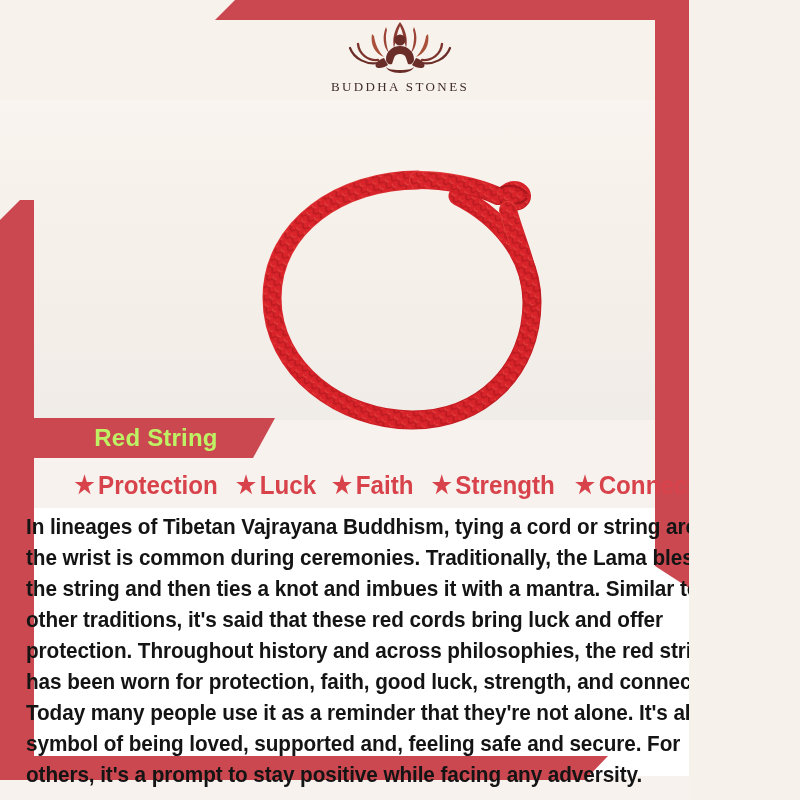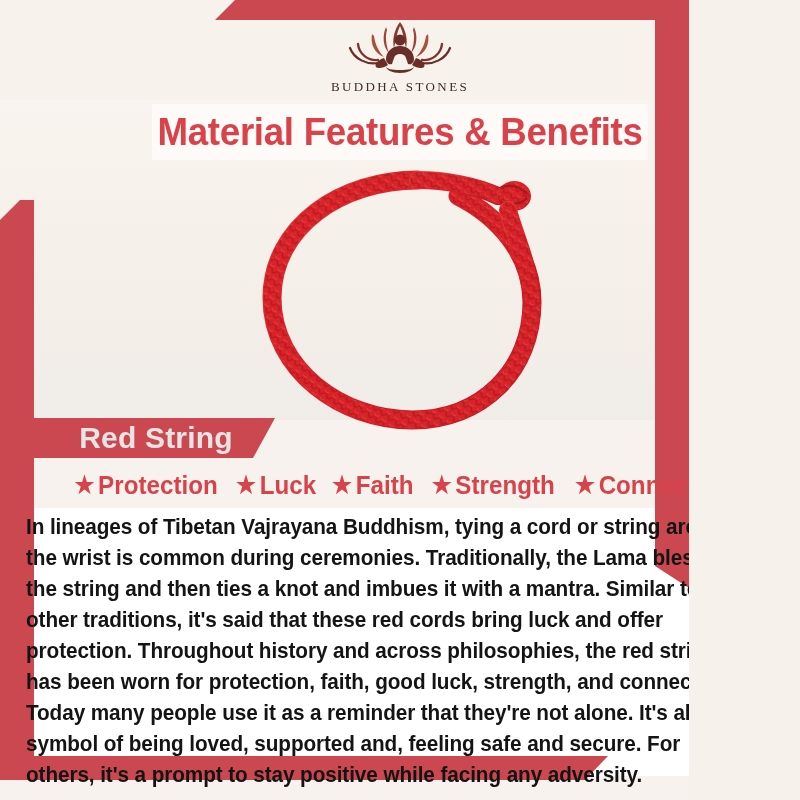--- a/index.html
+++ b/index.html
@@ -106,22 +106,22 @@
     width:250px; height:40px;
     background:#cb4850;
     clip-path:polygon(0 0, 250px 0, 228px 40px, 0 40px);
     display:flex; align-items:center;
   }
   .ribbon-label{
     width:228px;
     text-align:center;
     font-family:"Liberation Sans Narrow","Liberation Sans", sans-serif;
     font-weight:bold;
-    font-size:30px;
-    color:#e5e5e5;
+    font-size:24px;
+    color:#bef264;
     letter-spacing:0.2px;
     padding-left:34px;
   }
 
   
   .benefits{
     position:absolute; left:40px; top:466px;
     width:726px; height:38px;
     display:flex; align-items:center; justify-content:center;
     gap:10px;
@@ -187,23 +187,20 @@
           <path d="M66 32 C58 32 52 38 52 45 C52 49 55 51 58 50 L60 44 C61 41 63 40 66 40 C69 40 71 41 72 44 L74 50 C77 51 80 49 80 45 C80 38 74 32 66 32 Z"></path>
           <path d="M50 44 C44 46 40 50 42 53 C44 55 50 54 54 51 Z"></path>
           <path d="M82 44 C88 46 92 50 90 53 C88 55 82 54 78 51 Z"></path>
           <path d="M52 52 C52 56 58 59 66 59 C74 59 80 56 80 52 C80 55 74 56 66 56 C58 56 52 55 52 52 Z"></path>
         </g>
       </svg>
     </span>
     <span class="logo-text">BUDDHA STONES</span>
   </div>
 
-  <div class="title-band">
-    <span class="title-text">Material Features &amp; Benefits</span>
-  </div>
 
   <div class="product">
     <svg viewBox="0 0 330 290" xmlns="http://www.w3.org/2000/svg">
       <defs>
         <linearGradient id="cordg" x1="0" y1="0" x2="1" y2="1">
           <stop offset="0%" stop-color="#e23a38"></stop>
           <stop offset="45%" stop-color="#d61f26"></stop>
           <stop offset="100%" stop-color="#bc1a20"></stop>
         </linearGradient>
         <pattern id="braid" width="9" height="9" patternUnits="userSpaceOnUse" patternTransform="rotate(35)">

